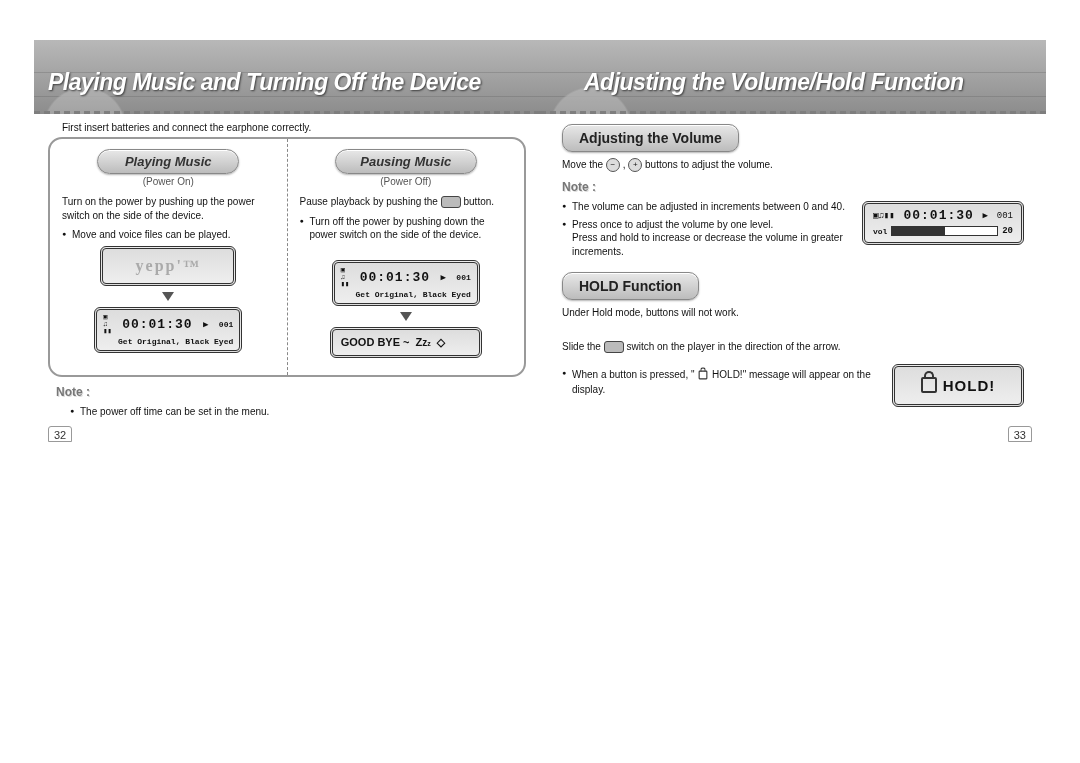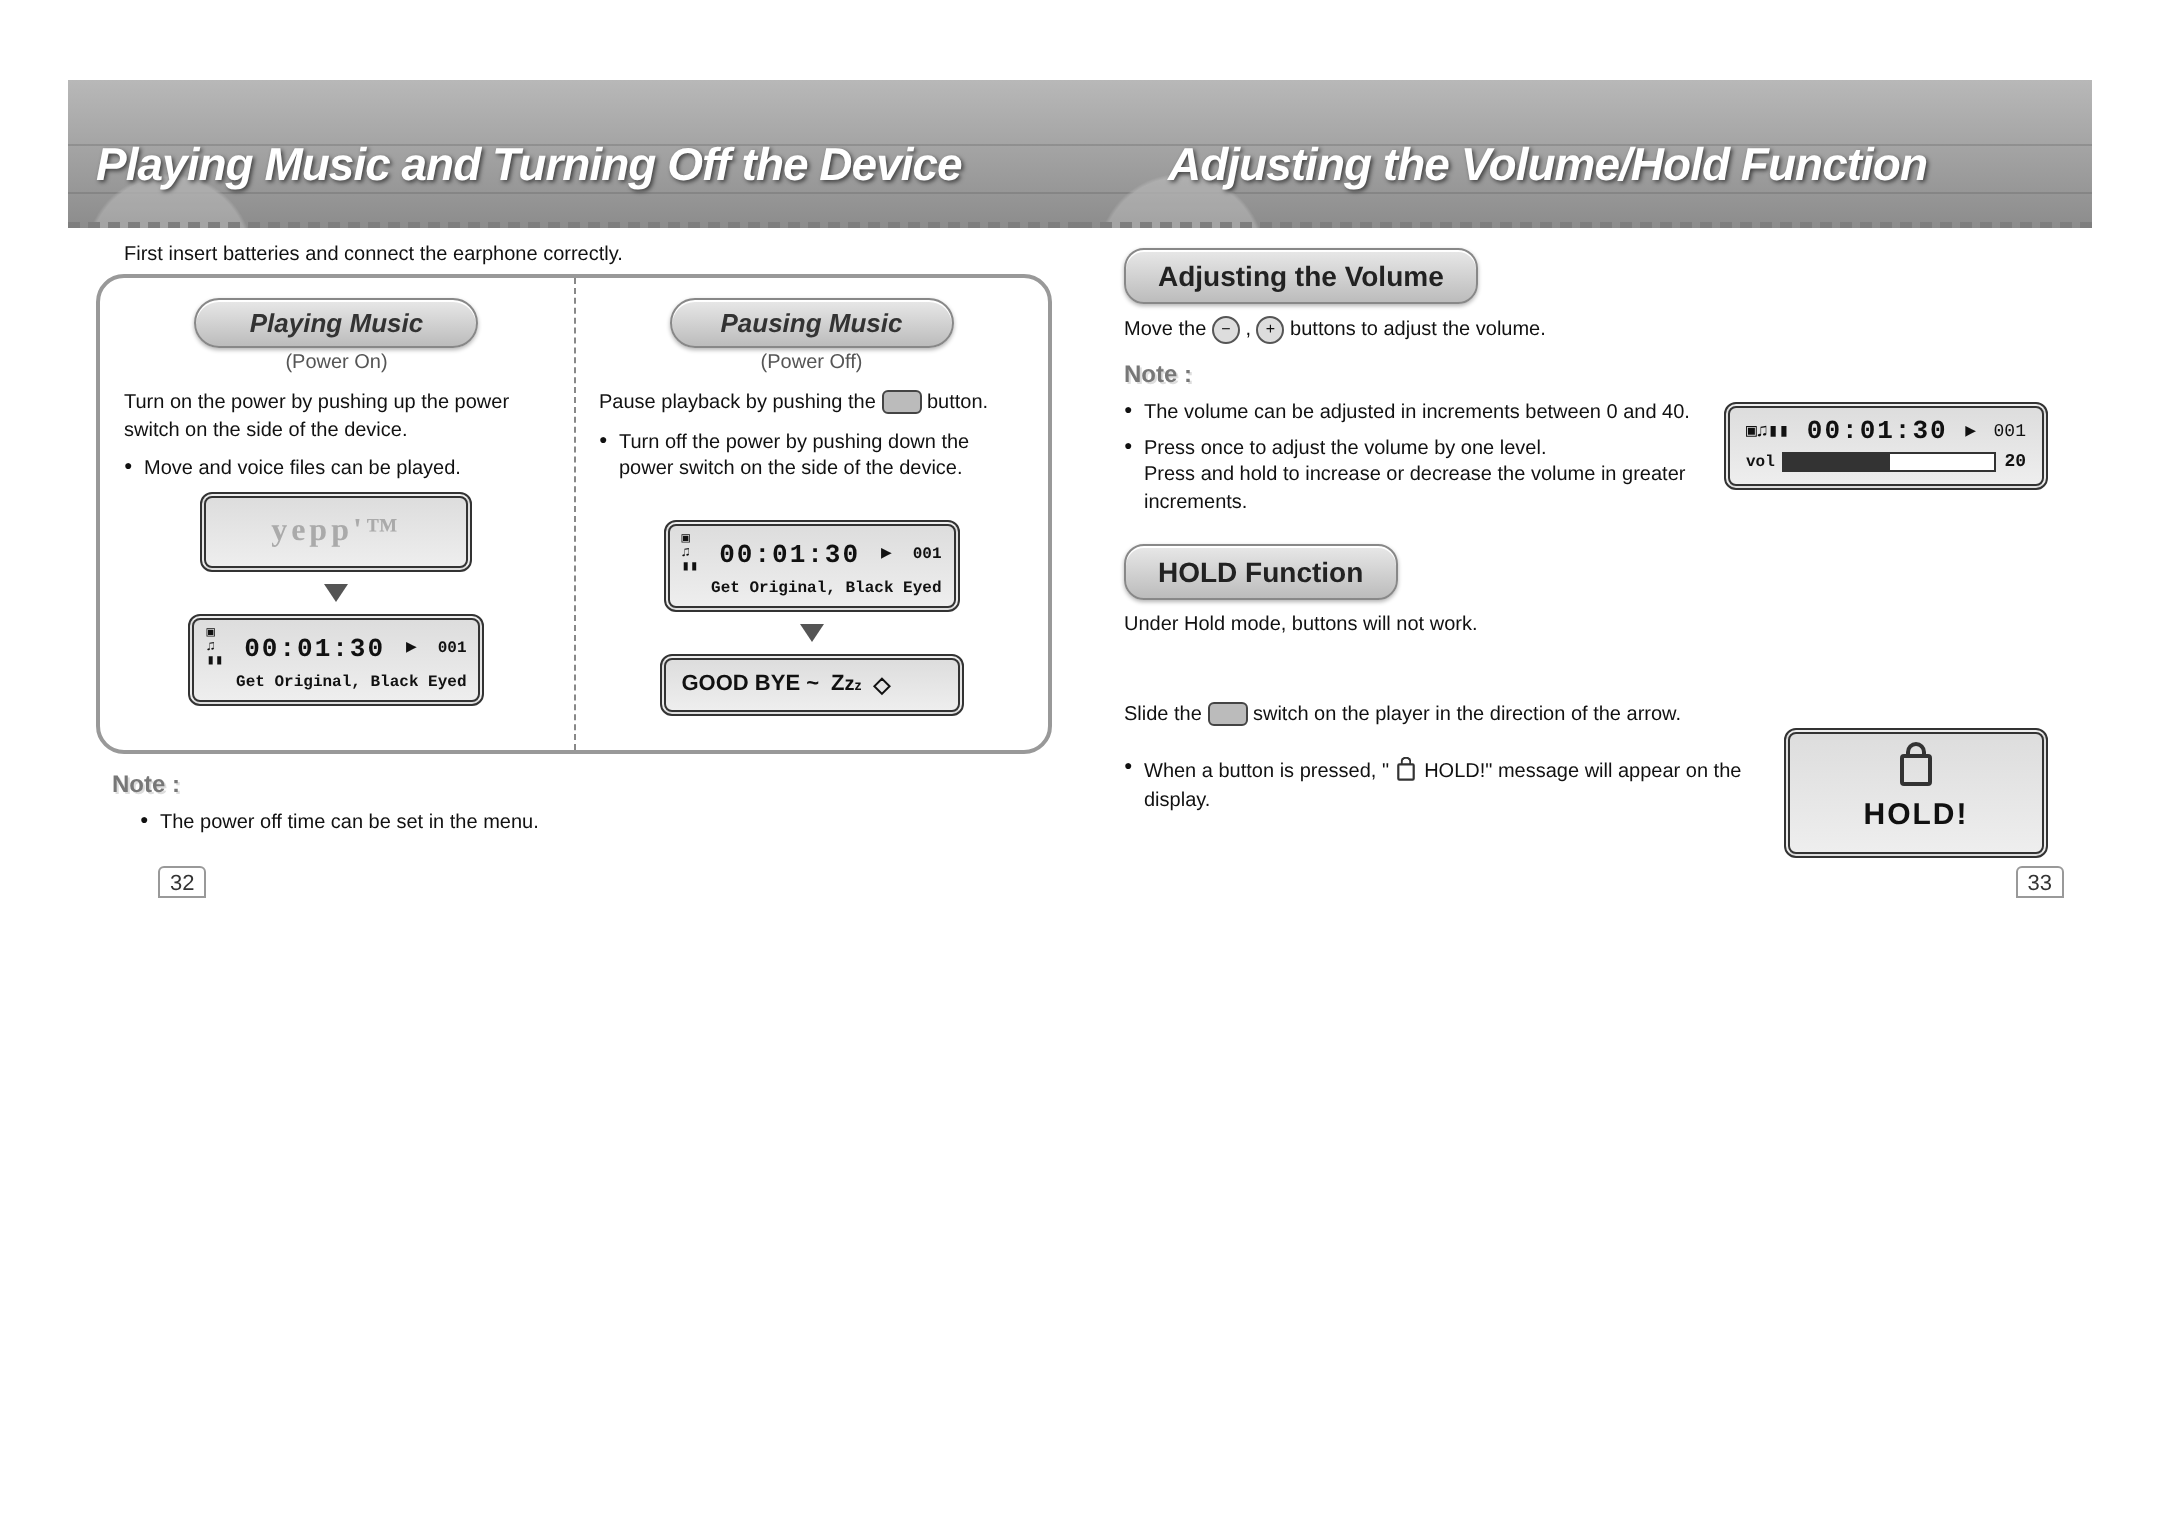--- a/index.html
+++ b/index.html
@@ -119,21 +119,21 @@
   .page-num {
     position: absolute;
     bottom: -10px;
     font-size: 11px;
     color: #333;
     border: 1px solid #999;
     border-radius: 3px 3px 0 0;
     padding: 2px 5px 0 5px;
     background: #fff;
   }
-  .page.left .page-num { left: 14px; margin-left: 31px; }
+  .page.left .page-num { left: 14px; }
   .page.right .page-num { right: 14px; margin-top: 12px; }
   .arrow-down {
     width: 0; height: 0; margin: 6px auto;
     border-left: 6px solid transparent;
     border-right: 6px solid transparent;
     border-top: 9px solid #555;
   }
   
   .lcd {
     width: 130px;
@@ -206,21 +206,20 @@
   .volbar { display:flex; align-items:center; gap:4px; margin-top:3px; }
   .volbar-track { flex:1; height:8px; border:1px solid #333; background: #fff; position: relative; }
   .volbar-fill { position:absolute; left:0; top:0; bottom:0; width:50%; background:#333; }
   .hold-box {
     width: 110px; padding: 10px 8px; text-align: center;
     border: 3px double #333; border-radius: 6px;
     background: linear-gradient(#ddd, #eee);
     font-weight: bold; font-size: 15px; letter-spacing: 1px;
     display: flex; align-items: center; justify-content: center; gap: 6px;
     margin-top: 40px;
-    flex-direction: column;
   }
   .lock-icon {
     width: 12px; height: 12px; border: 2px solid #333; border-radius: 2px;
     position: relative; display: inline-block;
   }
   .lock-icon::before {
     content:""; position:absolute; top:-8px; left:1px; width:6px; height:6px;
     border: 2px solid #333; border-bottom: none; border-radius: 6px 6px 0 0;
   }
   .inline-icon { vertical-align: middle; }

